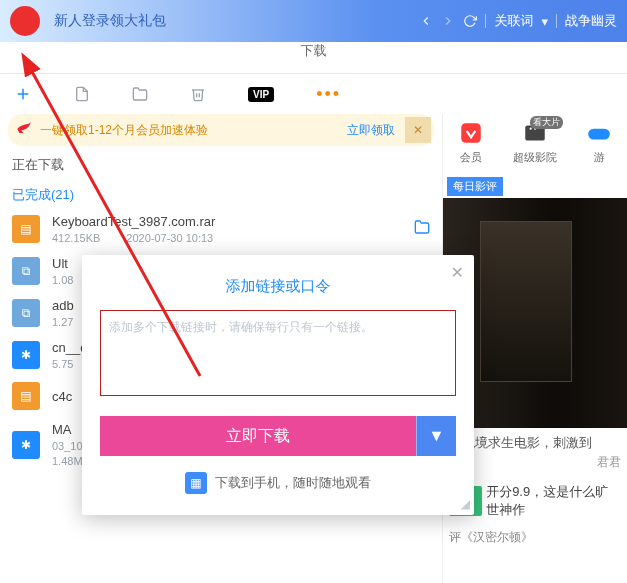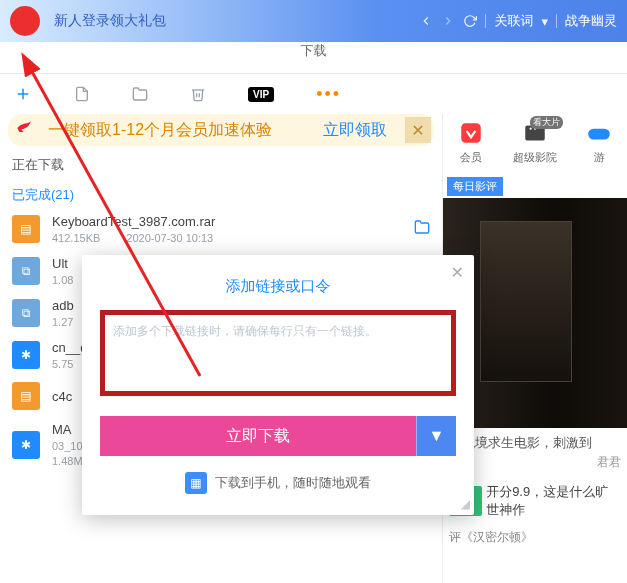--- a/index.html
+++ b/index.html
@@ -18,21 +18,21 @@
   .toolbar{height:40px;background:#fff;display:flex;align-items:center;padding:0 14px;gap:42px;}
   .tbicon{color:#868c97;display:inline-flex;}
   .tbicon.add{color:#1f8bff;}
   .vip{background:#000000;color:#fff;font-size:10px;font-weight:bold;padding:2px 5px;border-radius:3px;}
   .dots{color:#ff8a00;font-size:18px;letter-spacing:2px;}
   
   .main{display:flex;height:calc(583px - 42px - 26px - 40px);}
   .left{flex:1;min-width:0;background:#fff;position:relative;}
   .right{width:185px;background:#fff;border-left:1px solid #eee;overflow:hidden;}
   
-  .promo{display:flex;align-items:center;height:32px;margin:0 8px 6px;background:#fff6df;border-radius:14px;font-size:16px;gap:8px;}
+  .promo{display:flex;align-items:center;height:32px;margin:0 8px 6px;background:#fff6df;border-radius:14px;font-size:12px;}
   .promo .bird{color:#e23;margin:0 8px;}
   .promo .ptxt{color:#d98500;flex:1;}
   .promo .pget{color:#1f8bff;padding:0 10px;}
   .promo .pclose{width:26px;height:26px;background:#f1dcae;color:#bb8a2d;display:flex;align-items:center;justify-content:center;margin-right:3px;}
   .status{font-size:13px;color:#555;padding:4px 12px;}
   .done{font-size:13px;color:#1f8bff;padding:8px 12px 4px;}
   
   .flist{}
   .frow{display:flex;align-items:center;padding:6px 12px;gap:12px;}
   .ficon{width:28px;height:28px;border-radius:3px;display:flex;align-items:center;justify-content:center;color:#fff;font-size:12px;flex-shrink:0;}
@@ -49,21 +49,21 @@
   .preview{height:230px;background:#1a1410;position:relative;margin-top:2px;display:flex;align-items:flex-end;justify-content:flex-end;}
   .preview .cap{color:#fff;font-size:20px;font-weight:bold;padding:6px;letter-spacing:2px;}
   .rtxt{font-size:13px;color:#555;padding:6px 6px 2px;}
   .rtxt2{font-size:12px;color:#999;text-align:right;padding:0 6px 8px;}
   .rline{display:flex;align-items:center;gap:4px;padding:4px 6px;font-size:13px;color:#444;}
   .pill{background:#36c07a;color:#fff;font-size:10px;padding:1px 4px;border-radius:2px;}
   
   .modal{position:absolute;left:82px;top:255px;width:392px;height:260px;background:#fff;box-shadow:0 4px 22px rgba(0,0,0,.25);border-radius:2px;padding:16px 18px 12px;z-index:50;}
   .modal .close{position:absolute;top:8px;right:10px;color:#aaa;font-size:16px;}
   .modal .mtitle{text-align:center;color:#1f8bff;font-size:15px;margin:6px 0 14px;}
-  .modal textarea{width:100%;height:86px;border:5px solid #b91c1c;resize:none;padding:8px;font-size:12px;color:#666;outline:none;}
+  .modal textarea{width:100%;height:86px;border:1px solid #b91c1c;resize:none;padding:8px;font-size:12px;color:#666;outline:none;}
   .modal textarea::placeholder{color:#bfc6d0;}
   .dlbtn{margin:16px auto 0;display:flex;width:100%;}
   .dlmain{flex:1;height:40px;background:#ec4899;color:#fff;font-size:16px;display:flex;align-items:center;justify-content:center;}
   .dlside{width:40px;height:40px;background:#4d88f2;border-left:1px solid rgba(255,255,255,.4);color:#fff;display:flex;align-items:center;justify-content:center;}
   .mfoot{display:flex;align-items:center;justify-content:center;gap:8px;margin-top:16px;font-size:13px;color:#666;}
   .qricon{width:22px;height:22px;background:#3d8dff;border-radius:3px;display:flex;align-items:center;justify-content:center;color:#fff;font-size:12px;}
   .resize{position:absolute;right:4px;bottom:4px;color:#c8cdd5;font-size:12px;}
   
   .arrow{position:absolute;left:20px;top:46px;z-index:60;pointer-events:none;}
 </style>

